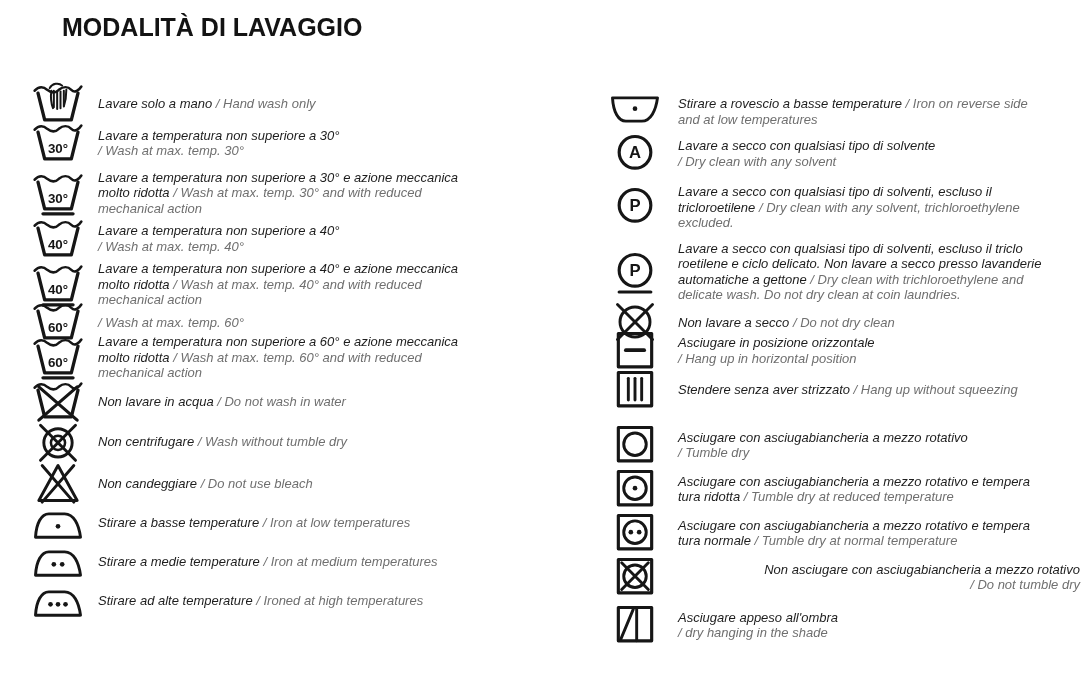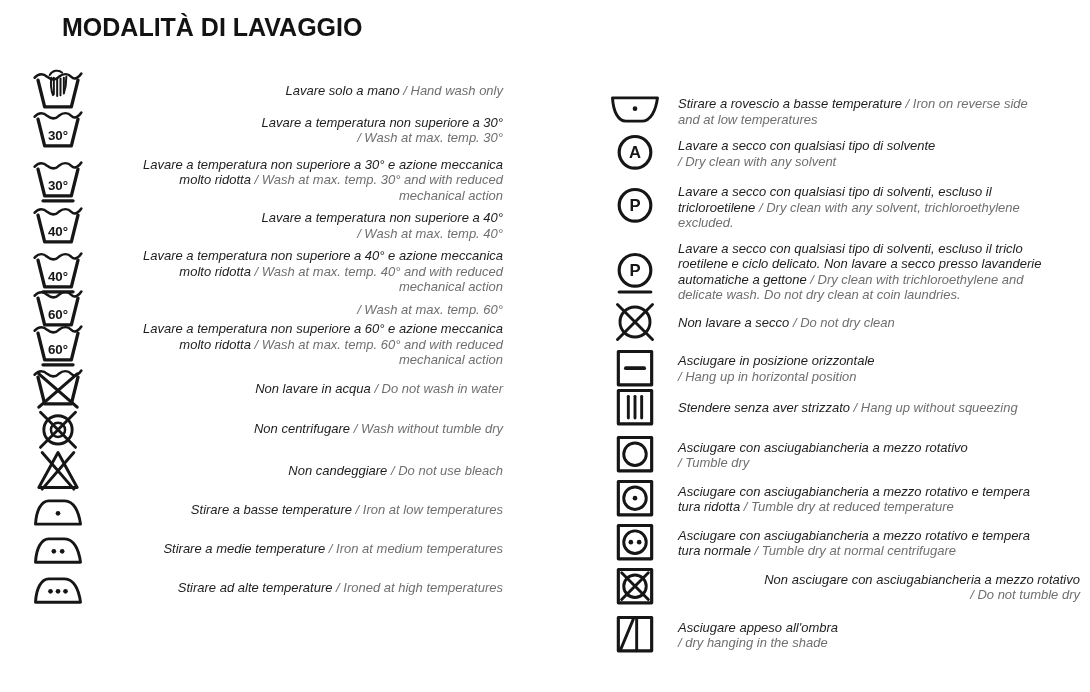--- a/index.html
+++ b/index.html
@@ -31,21 +31,21 @@
     color:#1d1d1d;
   }
   .it{ color:#1d1d1d; }
   .en{ color:#6f6f6f; }
 </style>
 </head>
 <body>
 
 <div class="page">
   <h1 class="title">MODALITÀ DI LAVAGGIO</h1>
-  <div class="col" style="left: 33px; top: 83px; width: 470px; text-align: right;">
+  <div class="col" style="left: 33px; top: 96px; width: 470px;">
       <div class="row" style="padding-left: 65px; margin-bottom: 16px;">
         <span class="icon-cell"><svg viewBox="0 0 60 56" width="50" height="47" aria-hidden="true">
             <path d="M2,12 C7,6 13,7 17,11 C22,15 27,15 31,11 C36,7 42,7 46,11 C50,15 55,12 58,7" fill="none" stroke="#161616" stroke-width="3" stroke-linecap="round" stroke-linejoin="round"></path>
             <path d="M6,15 L14,47 L46,47 L54,15" fill="none" stroke="#161616" stroke-width="4" stroke-linecap="round" stroke-linejoin="round"></path>
             <path d="M20,9 C23,3 31,2 35,6" fill="none" stroke="#161616" stroke-width="2.4" stroke-linecap="round" stroke-linejoin="round"></path>
             <path d="M25,12 L25,32" fill="none" stroke="#161616" stroke-width="2.4" stroke-linecap="round" stroke-linejoin="round"></path>
             <path d="M29,13 L29,34" fill="none" stroke="#161616" stroke-width="2.4" stroke-linecap="round" stroke-linejoin="round"></path>
             <path d="M33,13 L33,33" fill="none" stroke="#161616" stroke-width="2.4" stroke-linecap="round" stroke-linejoin="round"></path>
             <path d="M37,12 L37,30" fill="none" stroke="#161616" stroke-width="2.4" stroke-linecap="round" stroke-linejoin="round"></path>
             <path d="M22,12 C21,20 22,28 24,33" fill="none" stroke="#161616" stroke-width="2.4" stroke-linecap="round" stroke-linejoin="round"></path>
@@ -195,37 +195,37 @@
         <span class="icon-cell"><svg viewBox="0 0 60 56" width="50" height="47" aria-hidden="true">
             <circle cx="30" cy="26" r="19" fill="none" stroke="#161616" stroke-width="3.8"></circle>
             <text x="30" y="33" font-size="20" font-weight="bold" font-family="'Liberation Sans',sans-serif" text-anchor="middle" fill="#161616">P</text>
             <path d="M11,52 L49,52" fill="none" stroke="#161616" stroke-width="3.8" stroke-linecap="round" stroke-linejoin="round"></path>
           </svg></span>
         <p class="instruction"><span class="it">Lavare a secco con qualsiasi tipo di solventi, escluso il triclo
 roetilene e ciclo delicato. Non lavare a secco presso lavanderie
 automatiche a gettone </span><span class="en">/ Dry clean with trichloroethylene and
 delicate wash. Do not dry clean at coin laundries.</span></p>
       </div>
-      <div class="row" style="padding-left: 68px; margin-bottom: 23px;">
+      <div class="row" style="padding-left: 68px; margin-bottom: 5px;">
         <span class="icon-cell"><svg viewBox="0 0 60 56" width="50" height="47" aria-hidden="true">
             <circle cx="30" cy="28" r="18" fill="none" stroke="#161616" stroke-width="3.5"></circle>
             <path d="M9,7 L51,49" fill="none" stroke="#161616" stroke-width="3.5" stroke-linecap="round" stroke-linejoin="round"></path>
             <path d="M51,7 L9,49" fill="none" stroke="#161616" stroke-width="3.5" stroke-linecap="round" stroke-linejoin="round"></path>
           </svg></span>
         <p class="instruction"><span class="it">Non lavare a secco </span><span class="en">/ Do not dry clean</span></p>
       </div>
       <div class="row" style="padding-left: 68px; margin-bottom: 16px;">
         <span class="icon-cell"><svg viewBox="0 0 60 56" width="50" height="47" aria-hidden="true">
             <path d="M10,7 L50,7 L50,47 L10,47 Z" fill="none" stroke="#161616" stroke-width="3.8" stroke-linecap="round" stroke-linejoin="round"></path>
             <path d="M19,27 L41,27" fill="none" stroke="#161616" stroke-width="4.5" stroke-linecap="round" stroke-linejoin="round"></path>
           </svg></span>
         <p class="instruction"><span class="it">Asciugare in posizione orizzontale
 </span><span class="en">/ Hang up in horizontal position</span></p>
       </div>
-      <div class="row" style="padding-left: 68px; margin-bottom: 24px;">
+      <div class="row" style="padding-left: 68px; margin-bottom: 32px;">
         <span class="icon-cell"><svg viewBox="0 0 60 56" width="50" height="47" aria-hidden="true">
             <path d="M10,7 L50,7 L50,47 L10,47 Z" fill="none" stroke="#161616" stroke-width="3.8" stroke-linecap="round" stroke-linejoin="round"></path>
             <path d="M22,14 L22,40" fill="none" stroke="#161616" stroke-width="3.5" stroke-linecap="round" stroke-linejoin="round"></path>
             <path d="M30,14 L30,40" fill="none" stroke="#161616" stroke-width="3.5" stroke-linecap="round" stroke-linejoin="round"></path>
             <path d="M38,14 L38,40" fill="none" stroke="#161616" stroke-width="3.5" stroke-linecap="round" stroke-linejoin="round"></path>
           </svg></span>
         <p class="instruction"><span class="it">Stendere senza aver strizzato </span><span class="en">/ Hang up without squeezing</span></p>
       </div>
       <div class="row" style="padding-left: 68px; margin-bottom: 13px;">
         <span class="icon-cell"><svg viewBox="0 0 60 56" width="50" height="47" aria-hidden="true">
@@ -245,21 +245,21 @@
 tura ridotta </span><span class="en">/ Tumble dry at reduced temperature</span></p>
       </div>
       <div class="row" style="padding-left: 68px; margin-bottom: 13px;">
         <span class="icon-cell"><svg viewBox="0 0 60 56" width="50" height="47" aria-hidden="true">
             <path d="M10,7 L50,7 L50,47 L10,47 Z" fill="none" stroke="#161616" stroke-width="3.8" stroke-linecap="round" stroke-linejoin="round"></path>
             <circle cx="30" cy="27" r="13.5" fill="none" stroke="#161616" stroke-width="3.5"></circle>
             <circle cx="25" cy="27" r="2.8" fill="#161616"></circle>
             <circle cx="35" cy="27" r="2.8" fill="#161616"></circle>
           </svg></span>
         <p class="instruction"><span class="it">Asciugare con asciugabiancheria a mezzo rotativo e tempera
-tura normale </span><span class="en">/ Tumble dry at normal centrifugare</span></p>
+tura normale </span><span class="en">/ Tumble dry at normal temperature</span></p>
       </div>
       <div class="row" style="padding-left: 68px; margin-bottom: 17px; text-align: right;">
         <span class="icon-cell"><svg viewBox="0 0 60 56" width="50" height="47" aria-hidden="true">
             <path d="M10,7 L50,7 L50,47 L10,47 Z" fill="none" stroke="#161616" stroke-width="3.8" stroke-linecap="round" stroke-linejoin="round"></path>
             <circle cx="30" cy="27" r="13.5" fill="none" stroke="#161616" stroke-width="3.5"></circle>
             <path d="M14,11 L46,43" fill="none" stroke="#161616" stroke-width="3.5" stroke-linecap="round" stroke-linejoin="round"></path>
             <path d="M46,11 L14,43" fill="none" stroke="#161616" stroke-width="3.5" stroke-linecap="round" stroke-linejoin="round"></path>
           </svg></span>
         <p class="instruction"><span class="it">Non asciugare con asciugabiancheria a mezzo rotativo
 </span><span class="en">/ Do not tumble dry</span></p>

